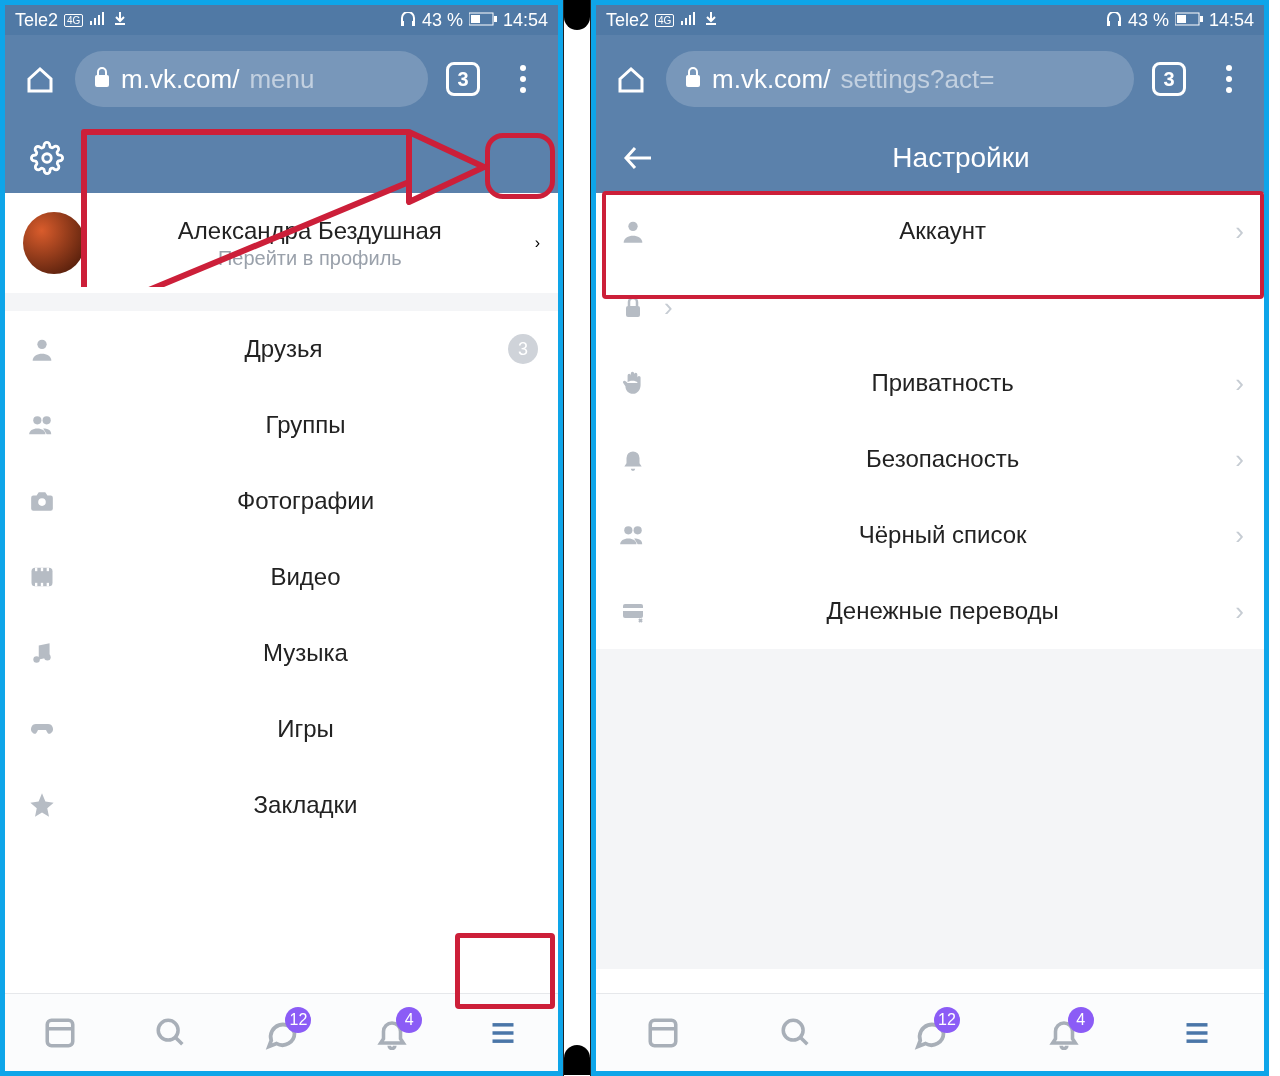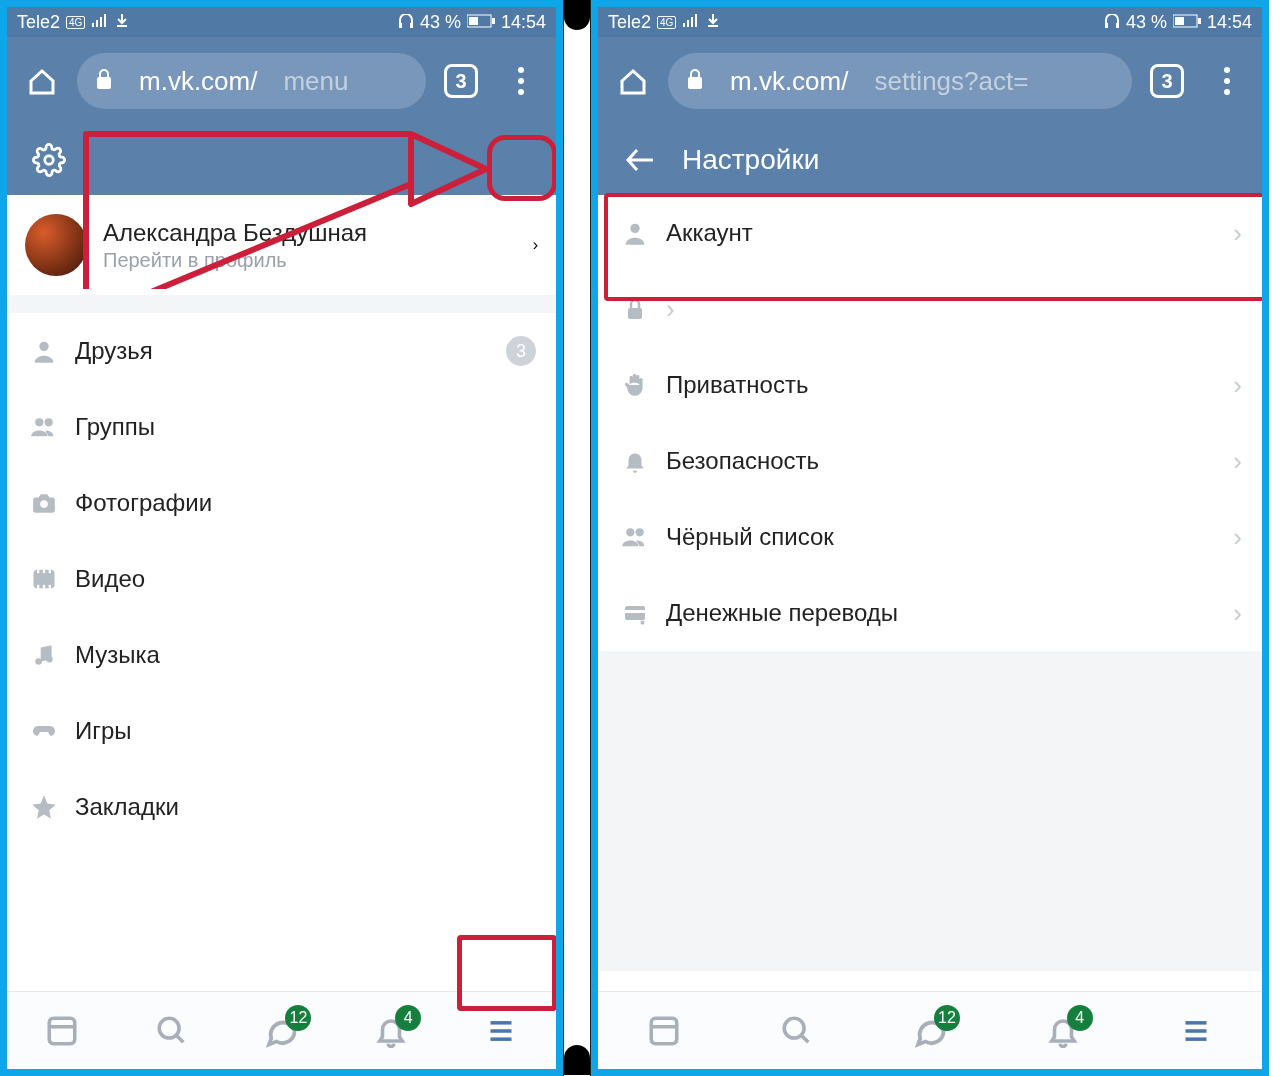--- a/index.html
+++ b/index.html
@@ -1,30 +1,30 @@
 <!DOCTYPE html>
 <html><head>
 <meta charset="utf-8">
 <style>
   * { box-sizing: border-box; margin: 0; padding: 0; font-family: -apple-system, Helvetica, Arial, sans-serif; }
   body { background:#fff; width:1280px; height:1076px; display:flex; }
-  .phone { position:relative; width:563px; border:7px solid #0ea5e9; background:#fff; overflow:hidden; }
+  .phone { position:relative; width:563px; border:5px solid #0ea5e9; background:#fff; overflow:hidden;text-align:center; }
   .phone-left { margin-right:0; }
   .spine { width:30px; background:#fff; border-left:2px solid #222; border-right:2px solid #222; margin:0 -1px; }
   .spine::before, .spine::after { content:""; display:block; height:30px; background:#000; }
   .spine::before{border-radius:0 0 20px 20px;}
   .spine::after{border-radius:20px 20px 0 0; margin-top:1015px;}
   .phone-right { width:678px; }
 
   .statusbar { height:30px; background:#5079a5; color:#fff; font-size:18px; display:flex; align-items:center; padding:0 10px; justify-content:space-between; }
   .statusbar .left, .statusbar .right { display:flex; align-items:center; gap:6px; }
 
   .browserbar { height:88px; background:#5b81ab; display:flex; align-items:center; padding:0 10px; gap:10px; }
   .home-btn, .tabs-btn, .more-btn { width:50px; height:50px; display:flex; align-items:center; justify-content:center; color:#fff; }
-  .url-pill { flex:1; height:56px; background:rgba(255,255,255,0.18); border-radius:28px; display:flex; align-items:center; padding:0 18px; gap:26px; color:#fff; font-size:26px; }
+  .url-pill { flex:1; height:56px; background:rgba(255,255,255,0.18); border-radius:28px; display:flex; align-items:center; padding:0 18px; gap:10px; color:#fff; font-size:26px; }
   .url-pill .path { color:rgba(255,255,255,0.55); }
   .tabs-btn .sq { width:34px; height:34px; border:3px solid #fff; border-radius:8px; display:flex; align-items:center; justify-content:center; font-size:20px; font-weight:600; }
 
   .appbar { height:70px; background:#5b81ab; color:#fff; display:flex; align-items:center; padding:0 22px; font-size:28px; gap:22px; }
   .appbar .back-btn, .appbar .gear-btn { width:40px; height:40px; display:flex; align-items:center; justify-content:center; }
   .appbar .title { flex:1; font-weight:500; }
 
   .list { background:#fff; }
   .row { display:flex; align-items:center; height:76px; padding:0 20px; font-size:24px; color:#222; gap:14px; }
   .row .icon { width:34px; height:34px; display:flex; align-items:center; justify-content:center; color:#b6bcc4; }
@@ -34,21 +34,21 @@
   .gap { height:18px; background:#f4f5f7; }
 
   .profile-row { height:100px; display:flex; align-items:center; padding:0 18px; gap:16px; }
   .avatar { width:62px; height:62px; border-radius:50%; background:radial-gradient(circle at 30% 30%, #d95c2c, #3a1205); }
   .profile-text .name { font-size:24px; color:#222; }
   .profile-text .sub { font-size:20px; color:#9aa1ab; margin-top:2px; }
 
   .bottomnav { position:absolute; bottom:0; left:0; right:0; height:78px; background:#fbfcfd; border-top:1px solid #e6e8eb; display:flex; align-items:center; justify-content:space-around; }
   .bn-item { width:60px; height:60px; display:flex; align-items:center; justify-content:center; color:#a8afb8; position:relative; }
   .bn-item.active { color:#4a76a8; }
-  .bn-badge { position:absolute; top:4px; right:0; background:#15803d; color:#fff; font-size:16px; min-width:26px; height:26px; border-radius:13px; display:flex; align-items:center; justify-content:center; padding:0 4px; }
+  .bn-badge { position:absolute; top:4px; right:0; background:#8b5cf6; color:#fff; font-size:16px; min-width:26px; height:26px; border-radius:13px; display:flex; align-items:center; justify-content:center; padding:0 4px; }
 
   .annot { position:absolute; pointer-events:none; }
   .annot-box { border:5px solid #cc1f39; border-radius:18px; }
 
   .settings-fill { background:#f4f5f7; height:320px; }
 </style>
 </head>
 <body>
 
 <div class="phone phone-left">

